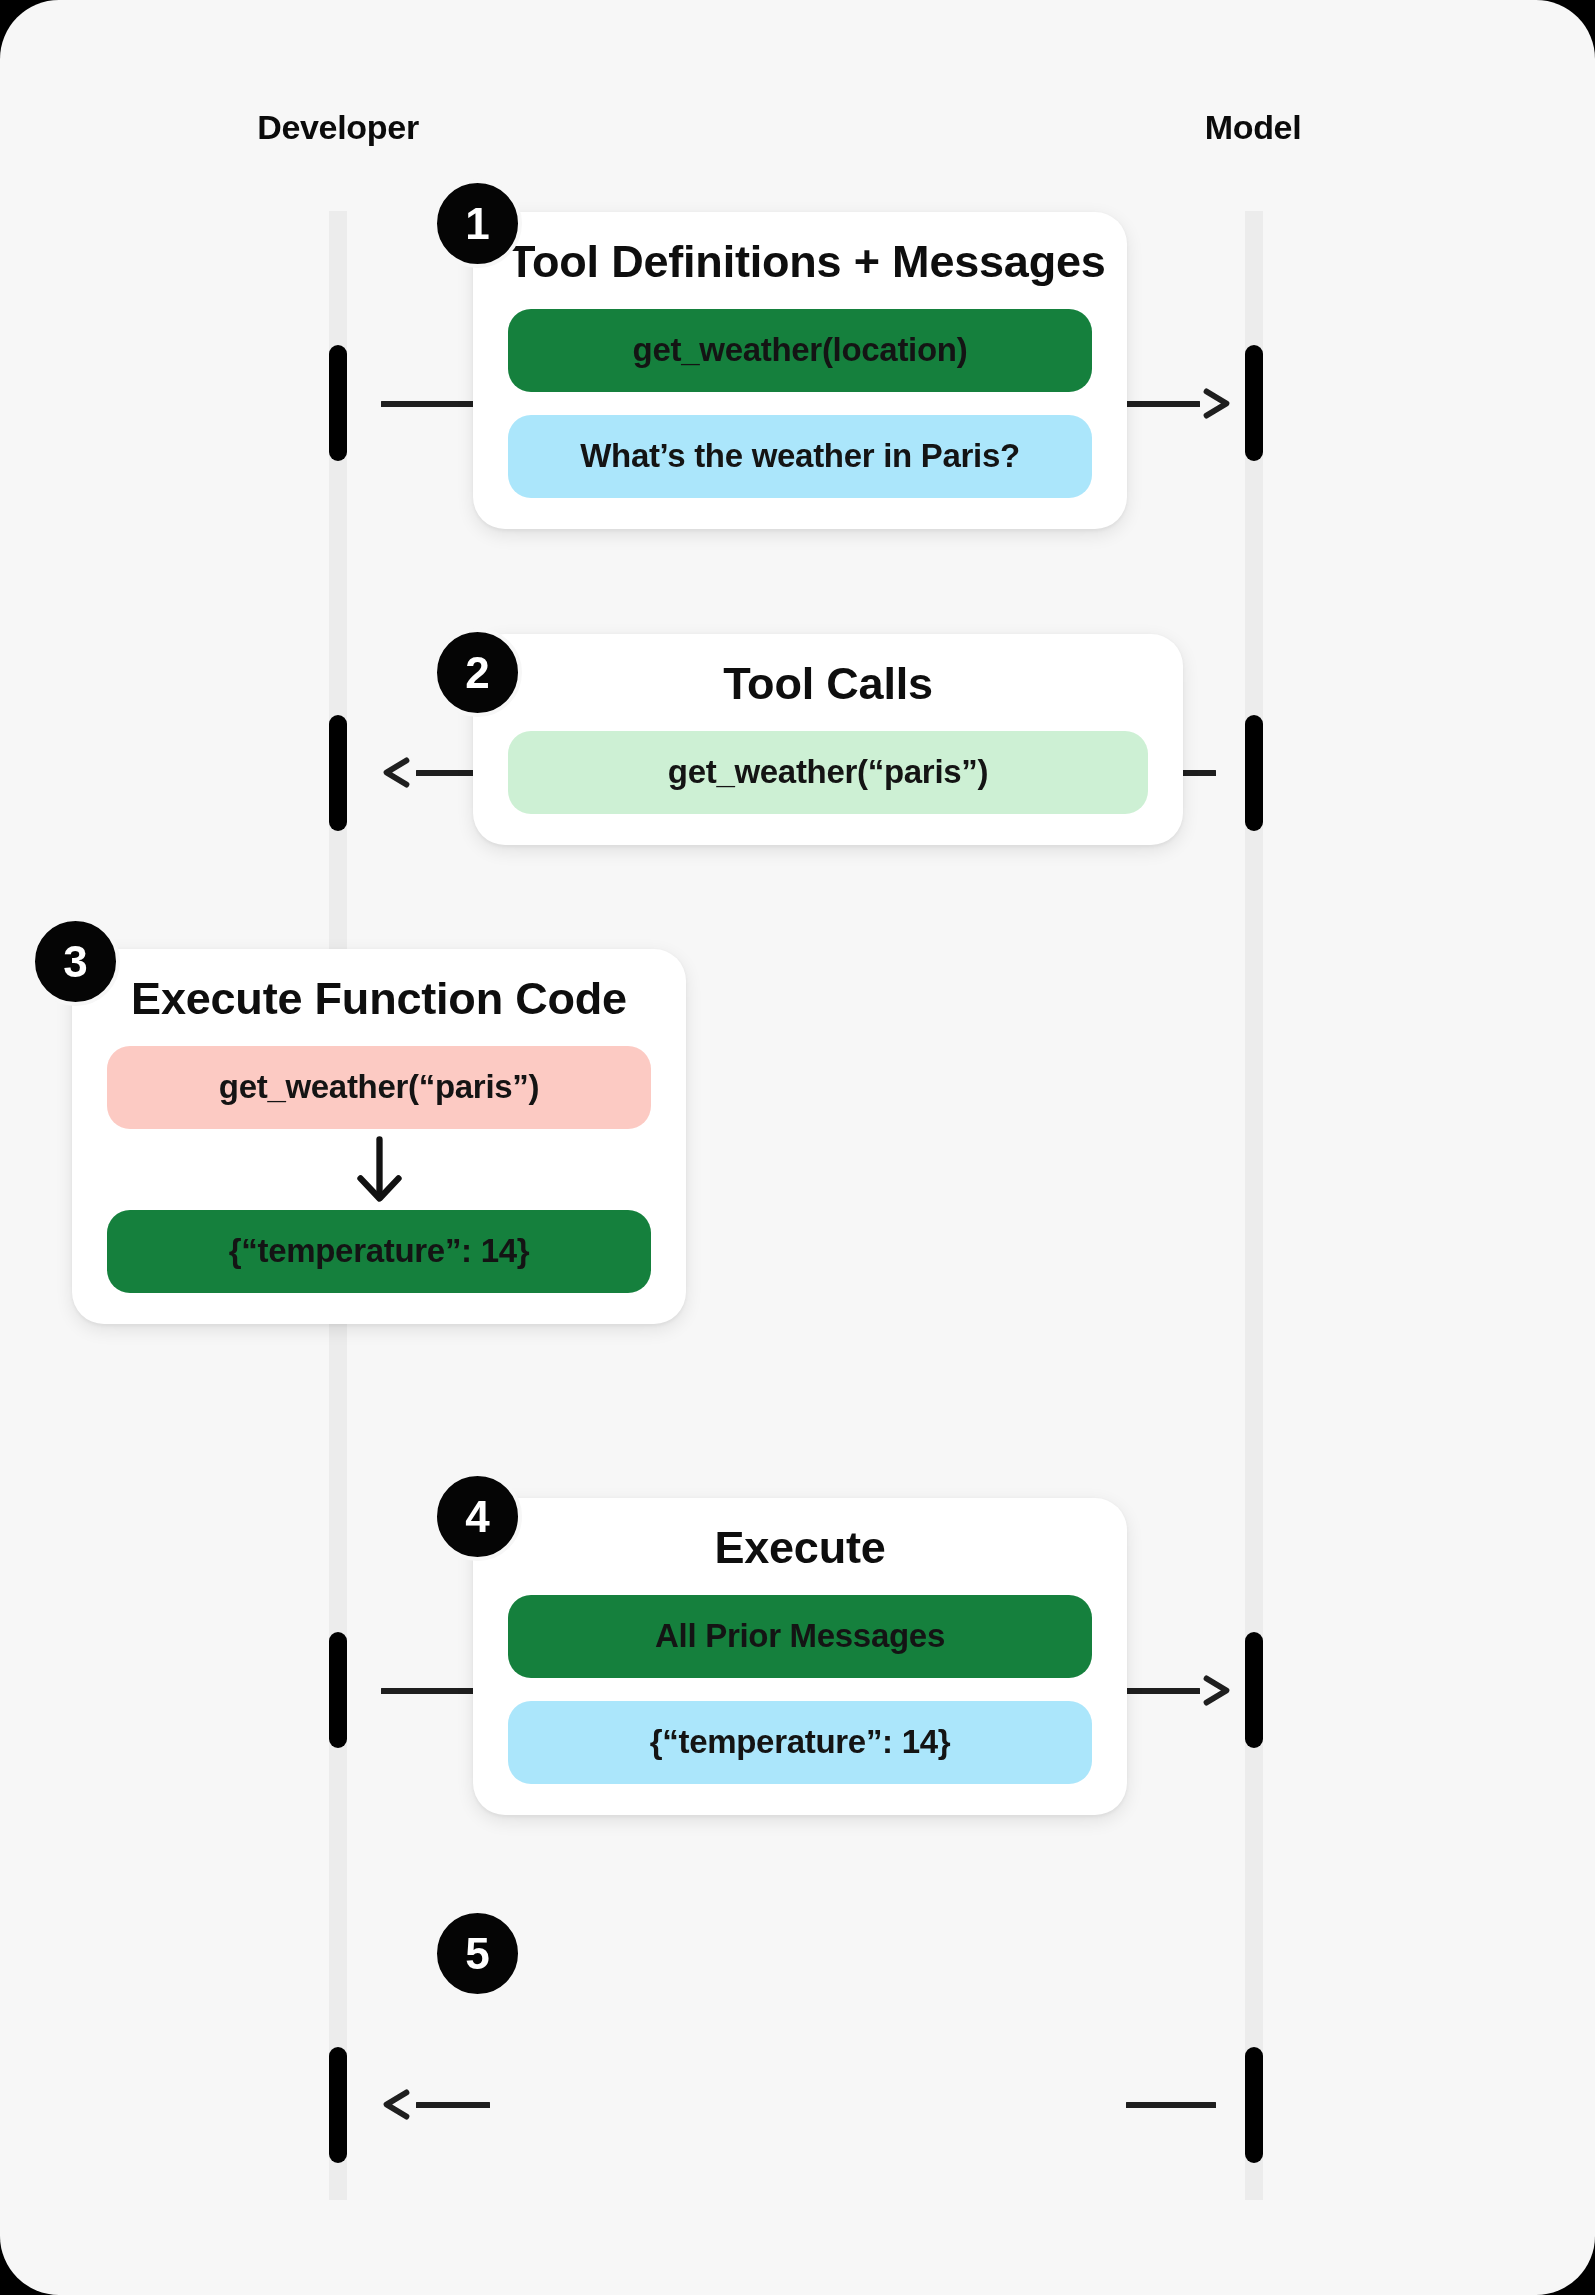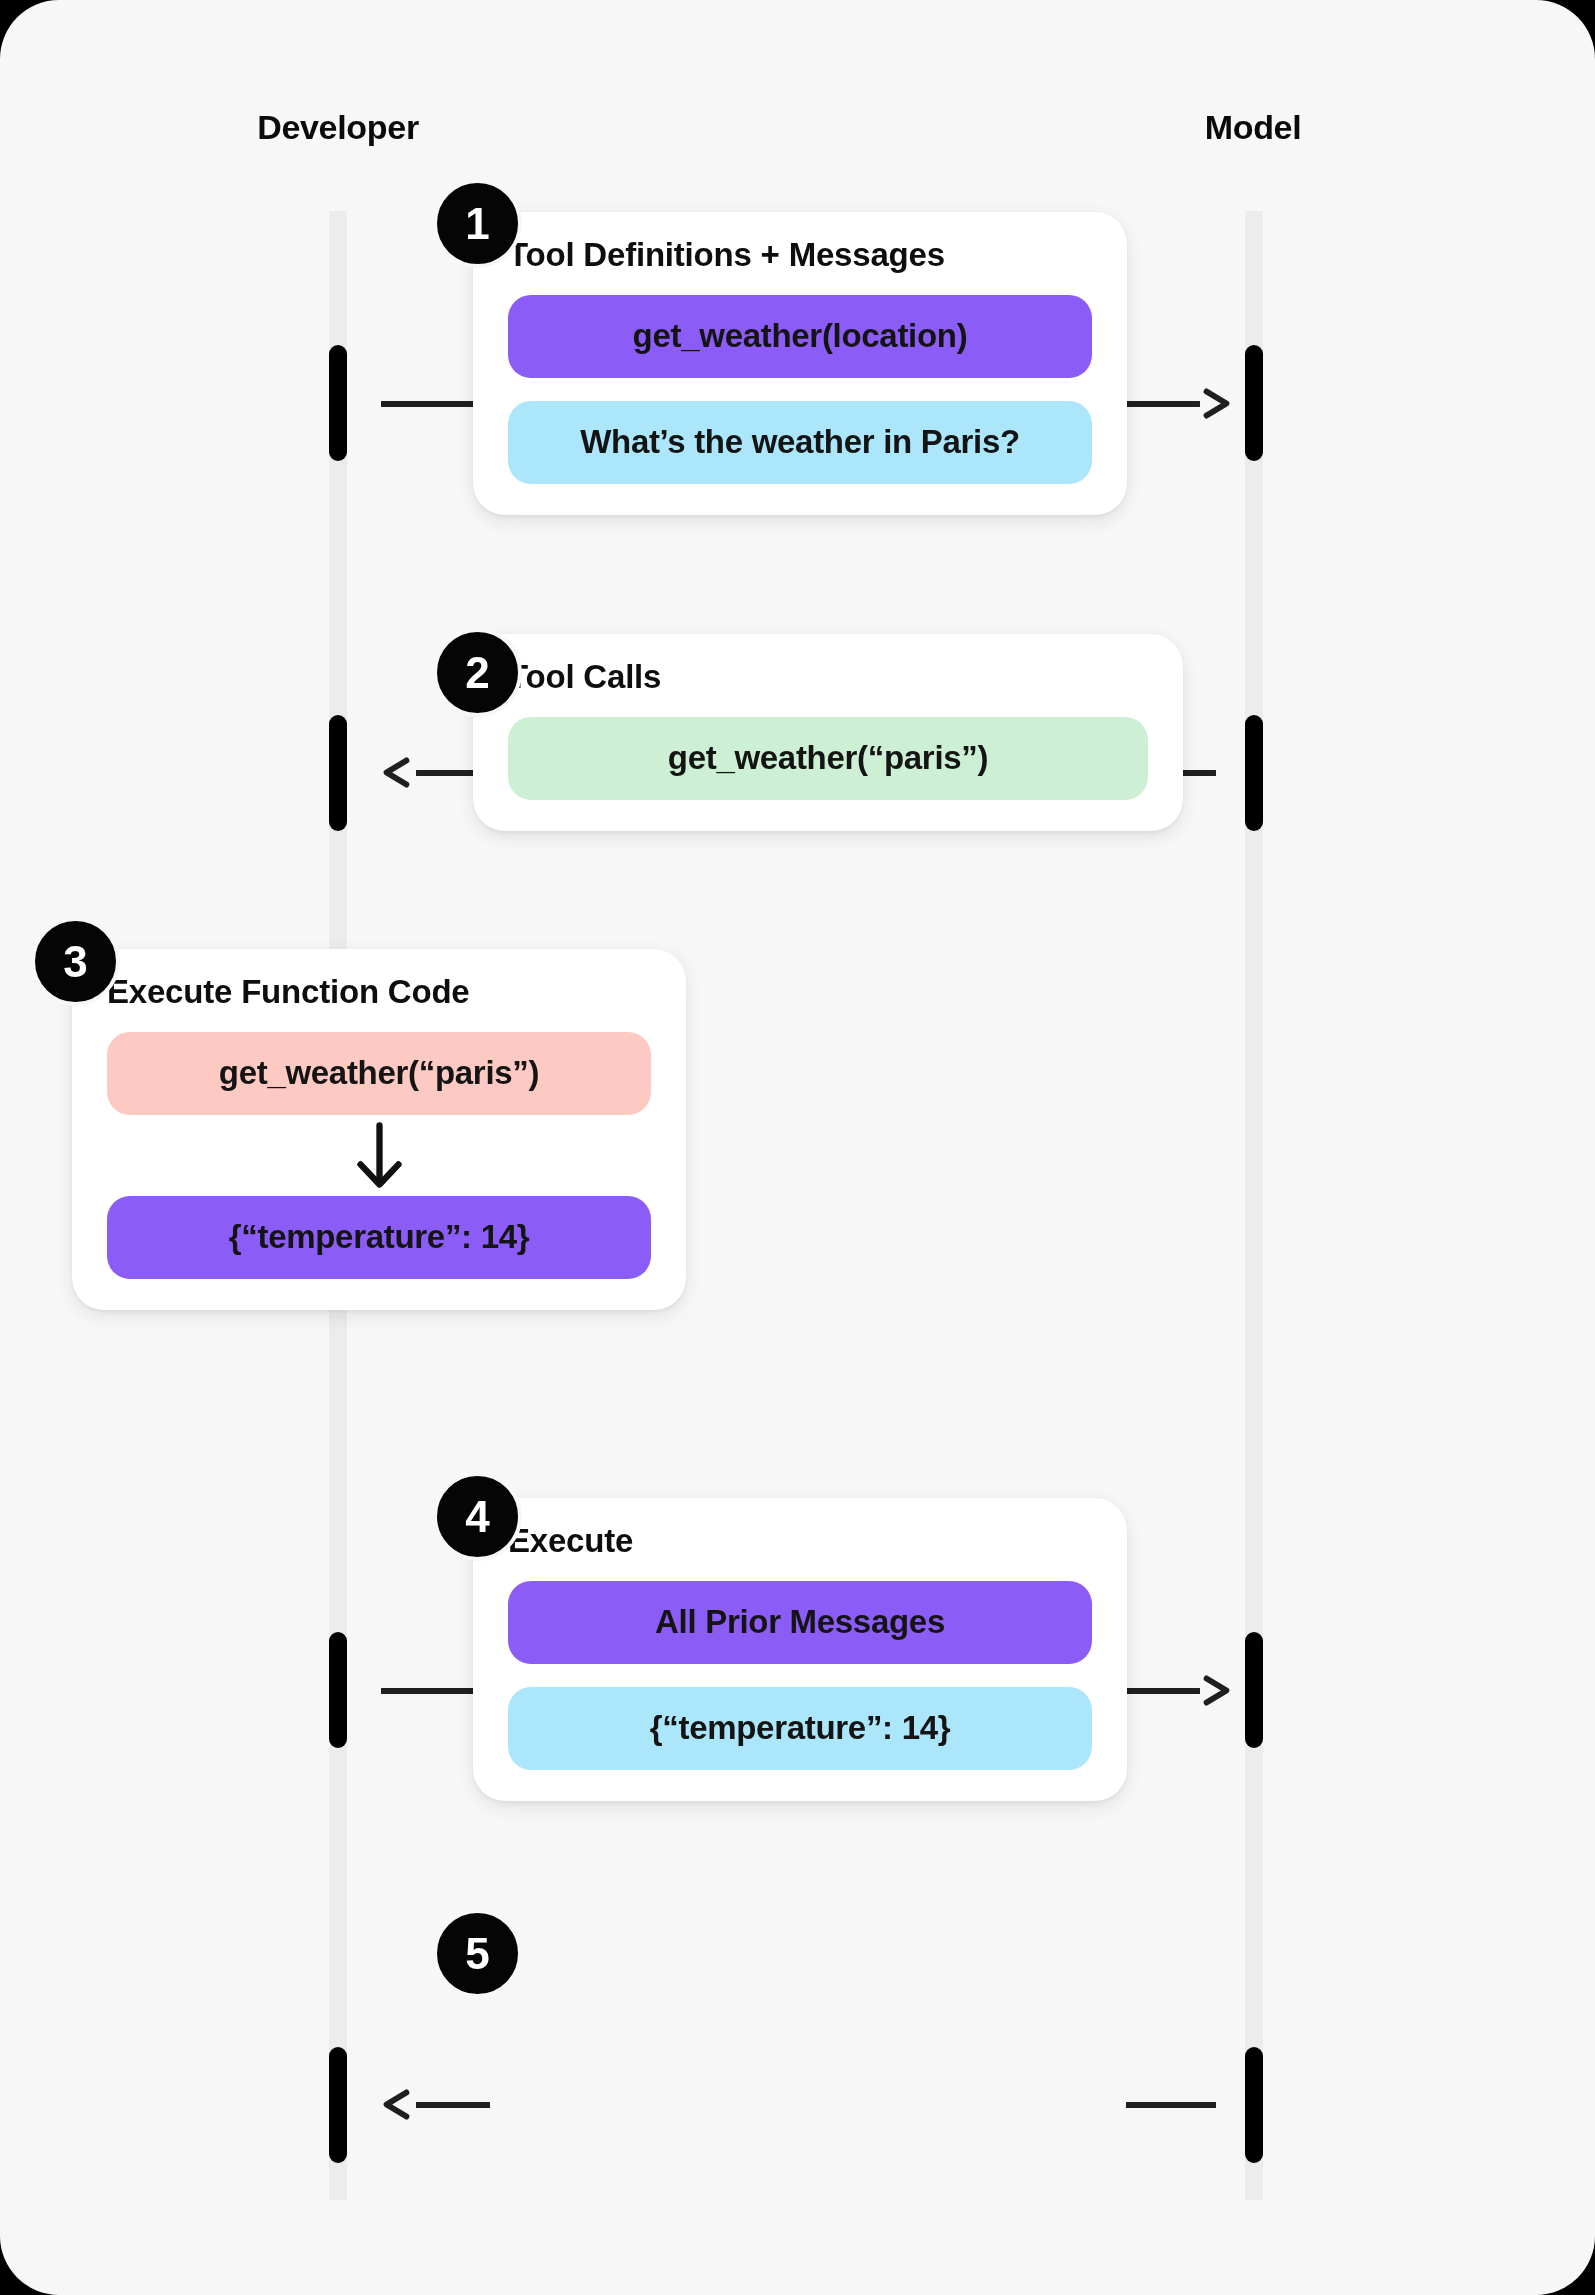--- a/index.html
+++ b/index.html
@@ -65,40 +65,41 @@
 
   
   .card{
     position:absolute;
     background:#fff;
     border-radius:32px;
     box-shadow:0 5.3px 18px rgba(0,0,0,0.09), 0 1.1px 3.7px rgba(0,0,0,0.05);
     padding:24px 35px 31px 35px;
   }
   .card-title{
-    font-size:33px;
+    text-align:center;
+    font-size:45px;
     font-weight:700;
     color:#0e0e0e;
     letter-spacing:-0.2px;
     margin-bottom:21px;
     white-space:nowrap;
   }
   .pill{
     border-radius:23px;
     text-align:center;
     font-size:33px;
     font-weight:700;
     color:#141414;
     letter-spacing:-0.3px;
     padding:23px 12.7px;
     white-space:nowrap;
     line-height:1.12;
   }
   .pill + .pill{ margin-top:23px; }
-  .pill-gray{  background:#8b5cf6; }
+  .pill-gray{  background:#15803d; }
   .pill-blue{  background:#abe6fb; }
   .pill-green{ background:#cdf0d4; }
   .pill-pink{  background:#fccac3; }
 
   
   .badge{
     position:absolute;
     width:89px; height:89px;
     border-radius:50%;
     background:#050505;

